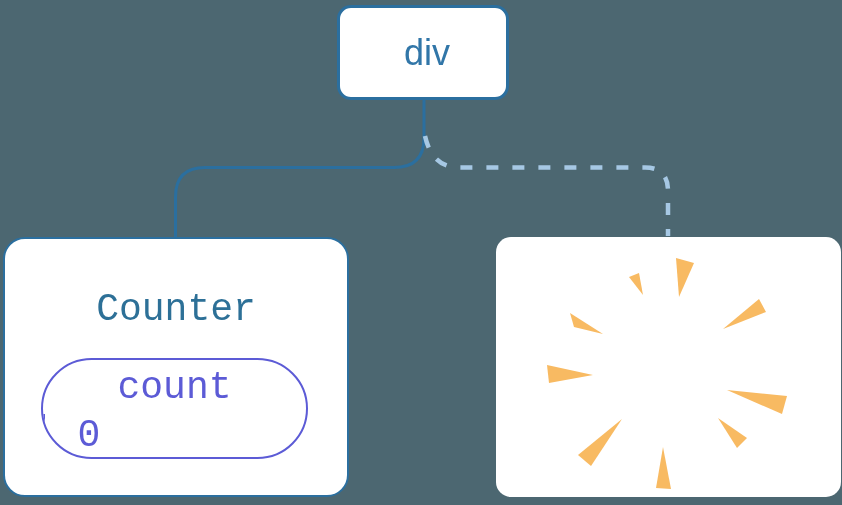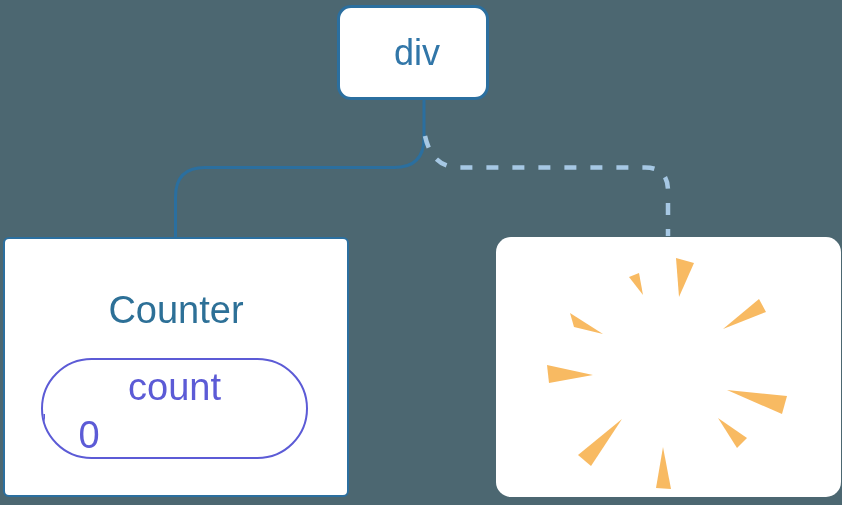--- a/index.html
+++ b/index.html
@@ -8,30 +8,30 @@
     --solid_line:#2B6F9F; --dashed_line:#A6C8E4; --card_bg:#FFFFFF;
   }
   html,body{margin:0;padding:0;}
   body{
     width:842px;height:505px;background:var(--bg);
     font-family:"Liberation Sans", sans-serif;overflow:hidden;
   }
   .stage{position:relative;width:842px;height:505px;}
   .connector-layer{position:absolute;left:0;top:0;width:842px;height:505px;pointer-events:none;}
   .node-root{
-    position:absolute;left:337px;top:5px;width:152px;height:95px;
+    position:absolute;left:337px;top:5px;width:172px;height:95px;
     background:var(--card_bg);border:3px solid var(--node_border);
     border-radius:14px;box-sizing:border-box;
     display:flex;align-items:center;justify-content:center;
     font-size:36px;font-weight:500;color:var(--node_text);padding-left:8px;
   }
   .card-counter{
     position:absolute;left:3px;top:237px;width:346px;height:260px;
     background:var(--card_bg);border:2px solid var(--node_border);
-    border-radius:6px;box-sizing:border-box;
+    border-radius:22px;box-sizing:border-box;font-family:Liberation Mono, monospace;
   }
   .card-counter .title{
     position:absolute;top:48px;left:0;width:100%;text-align:center;
     font-size:38px;font-weight:500;color:var(--title_text);line-height:46px;
   }
   .state-pill{
     position:absolute;left:36px;top:119px;width:267px;height:101px;
     border:2px solid var(--pill_purple);border-radius:52px;
     box-sizing:border-box;display:flex;align-items:stretch;overflow:hidden;
     background:var(--card_bg);

